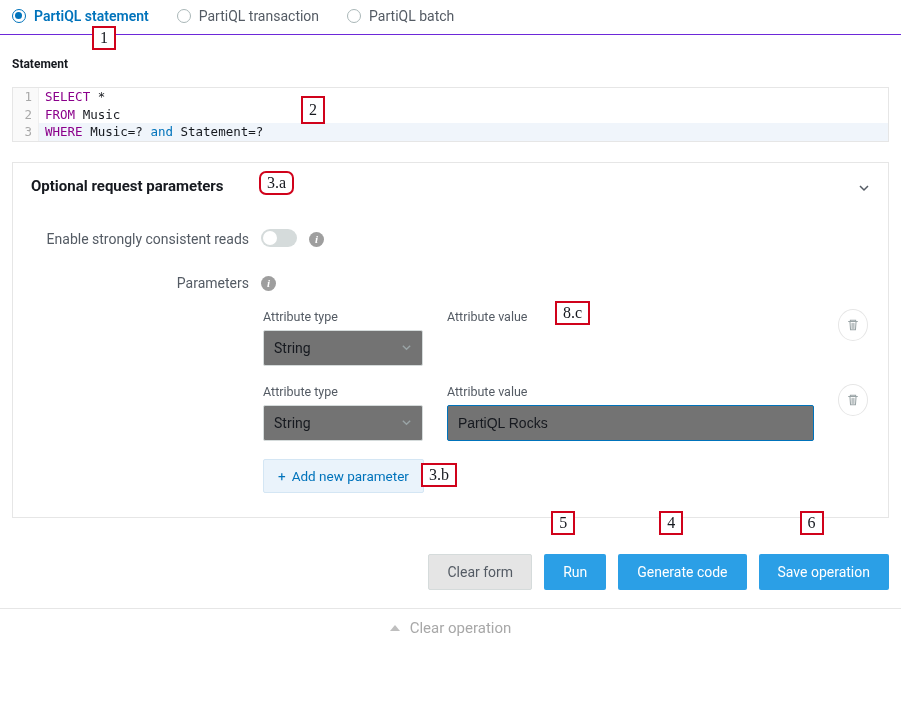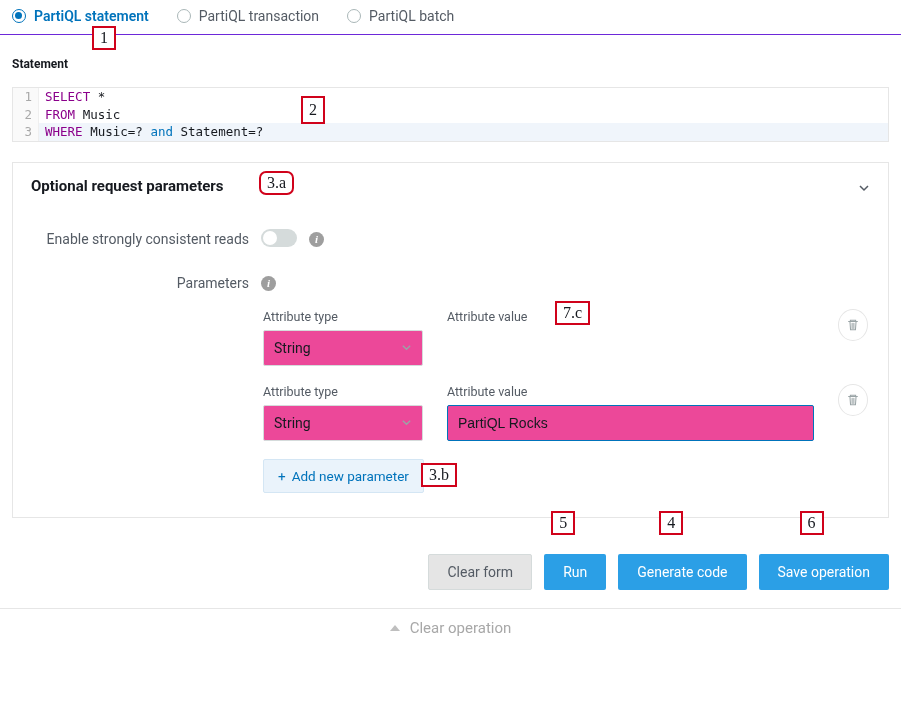--- a/index.html
+++ b/index.html
@@ -155,21 +155,21 @@
   }
   .small-label {
     font-size: 12.5px;
     color: #545b64;
   }
   .select, .text-input {
     border: 1px solid #d5dbdb;
     border-radius: 2px;
     padding: 9px 10px;
     font-size: 14px;
-    background: #ec4899;
+    background: #737373;
     color: #16191f;
   }
   .select {
     display: flex;
     justify-content: space-between;
     align-items: center;
     cursor: pointer;
   }
   .select-col { width: 170px; }
   .value-col { width: 390px; }
@@ -309,21 +309,21 @@
               <div class="small-label">Attribute type</div>
               <div class="select">
                 <span>String</span>
                 <svg viewBox="0 0 12 12" width="11" height="11">
                     <path d="M2 4 L6 8 L10 4" fill="none" stroke="#9aa4a6" stroke-width="1.5"></path>
                   </svg>
               </div>
             </div>
             <div class="param-col value-col rel">
               <div class="small-label">Attribute value</div>
-              <div class="callout" style="top:-8px; left:108px;">7.c</div>
+              <div class="callout" style="top:-8px; left:108px;">8.c</div>
             </div>
             <div class="trash-btn">
               <svg viewBox="0 0 16 16" width="14" height="14">
                 <path d="M3 4h10M5 4V2.5h6V4M4.5 4l.7 9.5h5.6L11.5 4M7 6v6M9 6v6" fill="none" stroke="#9aa4a6" stroke-width="1.2" stroke-linecap="round"></path>
               </svg>
             </div>
           </div>
 
           
           <div class="param-row">

